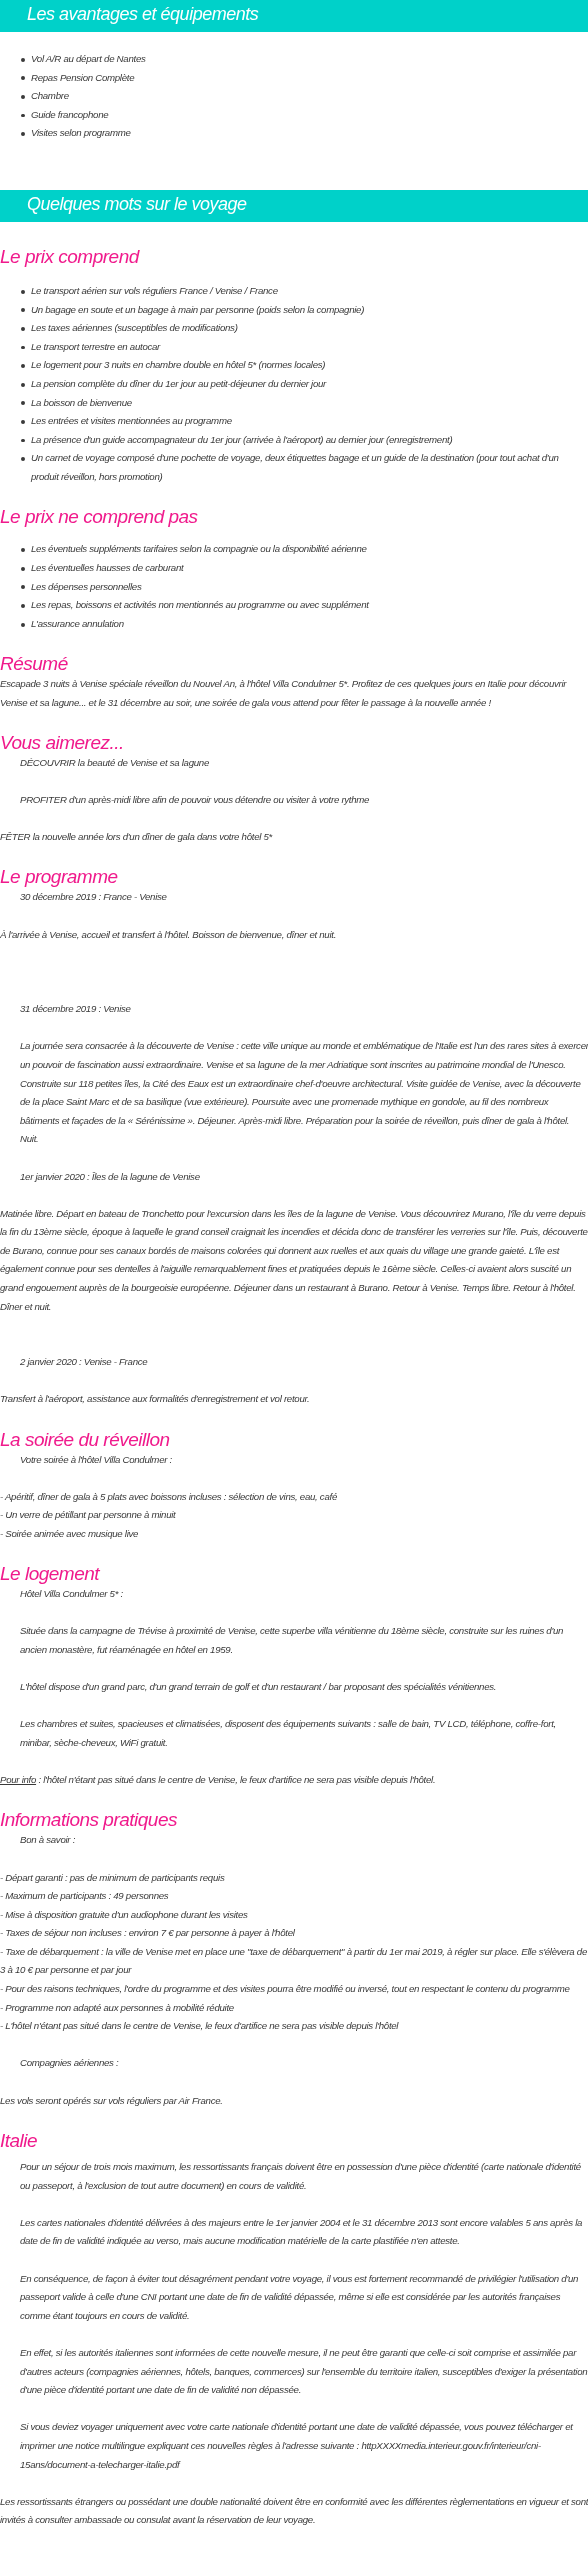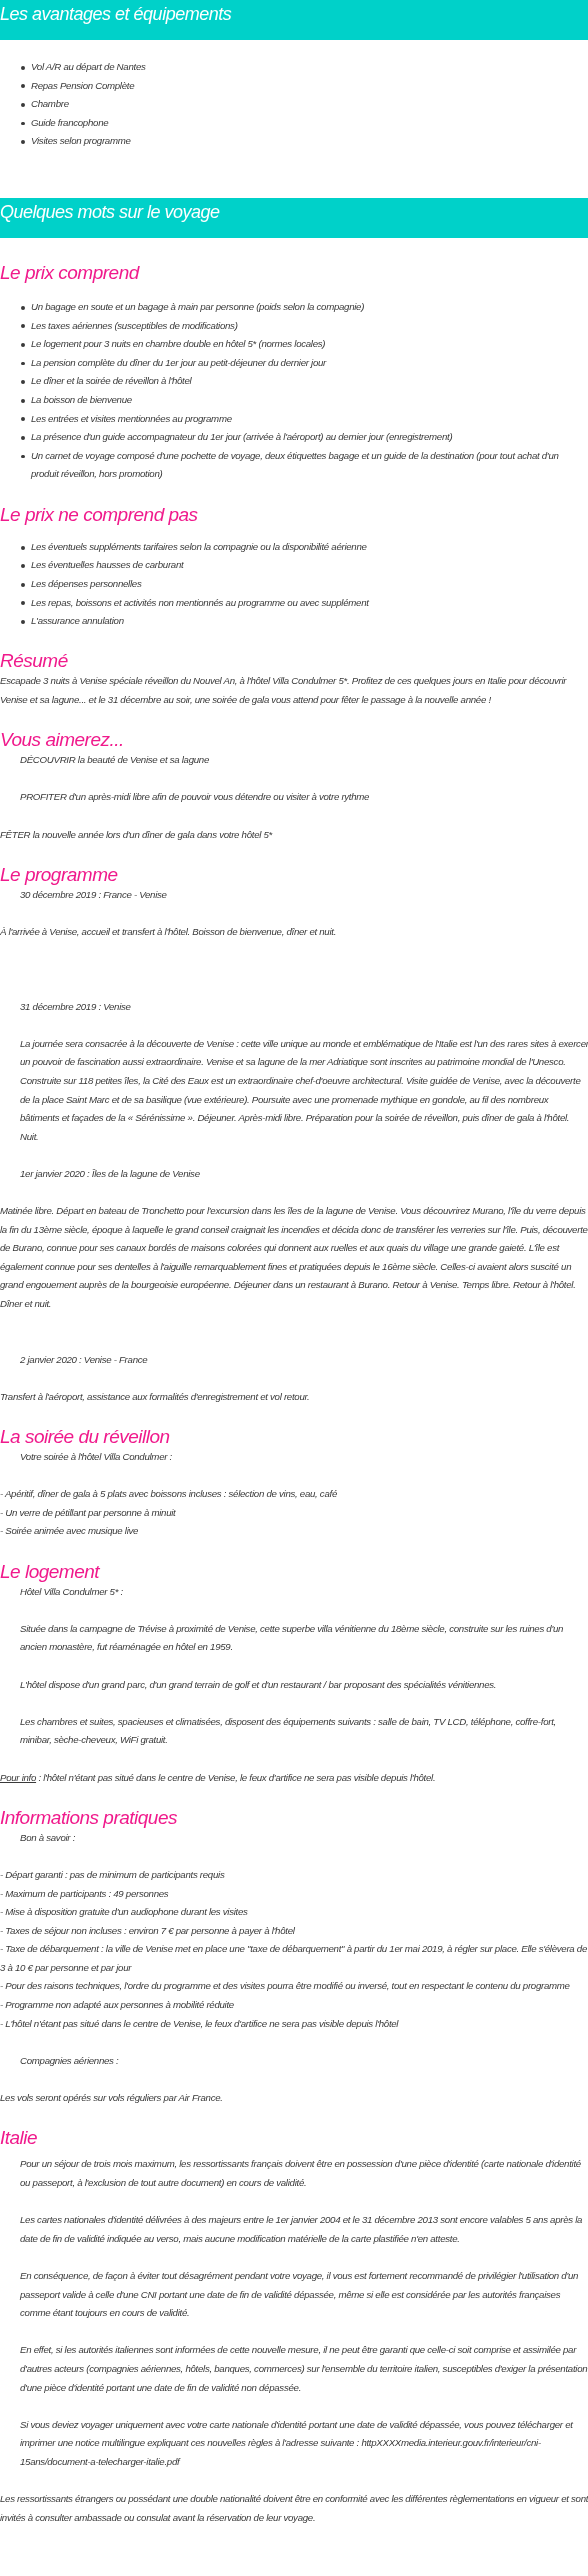--- a/index.html
+++ b/index.html
@@ -10,22 +10,22 @@
       font-style: italic;
       font-size: 9.7px;
       line-height: 18.6px;
       letter-spacing: -0.3px;
     }
     .band {
       background: #00d1c9;
       color: #ffffff;
       font-size: 18px;
       line-height: 28px;
-      height: 40px;
-      padding-left: 0;
+      height: 32px;
+      padding-left: 27px;
       font-style: italic;
       letter-spacing: -0.5px;
       white-space: nowrap;
     }
     .band.second { margin-top: 47px; }
     ul.avantages { list-style: none; padding: 18px 0 0 21px; }
     ul.bullets { list-style: none; padding: 4.7px 0 0 21px; }
     ul li {
       position: relative;
       padding-left: 10px;
@@ -67,25 +67,26 @@
   <li><span class="bold">Repas</span><span> Pension Complète</span></li>
   <li><span>Chambre</span></li>
   <li><span>Guide francophone</span></li>
   <li><span>Visites selon programme</span></li>
 </ul>
 
 <div class="band second">Quelques mots sur le voyage</div>
 
 <h2 class="first">Le prix comprend</h2>
 <ul class="bullets" style="padding-top:14px">
+  <li>Le transport aérien sur vols réguliers France / Venise / France</li>
   <li>Un bagage en soute et un bagage à main par personne (poids selon la compagnie)</li>
   <li>Les taxes aériennes (susceptibles de modifications)</li>
+  <li>Le transport terrestre en autocar</li>
   <li>Le logement pour 3 nuits en chambre double en hôtel 5* (normes locales)</li>
   <li>La pension complète du dîner du 1er jour au petit-déjeuner du dernier jour</li>
-  <li>Le dîner et la soirée de réveillon à l'hôtel</li>
   <li>La boisson de bienvenue</li>
   <li>Les entrées et visites mentionnées au programme</li>
   <li>La présence d'un guide accompagnateur du 1er jour (arrivée à l'aéroport) au dernier jour (enregistrement)</li>
   <li>Un carnet de voyage composé d'une pochette de voyage, deux étiquettes bagage et un guide de la destination (pour tout achat d'un produit réveillon, hors promotion)</li>
 </ul>
 
 <h2 class="gap">Le prix ne comprend pas</h2>
 <ul class="bullets" style="padding-top:12.4px">
   <li>Les éventuels suppléments tarifaires selon la compagnie ou la disponibilité aérienne</li>
   <li>Les éventuelles hausses de carburant</li>

